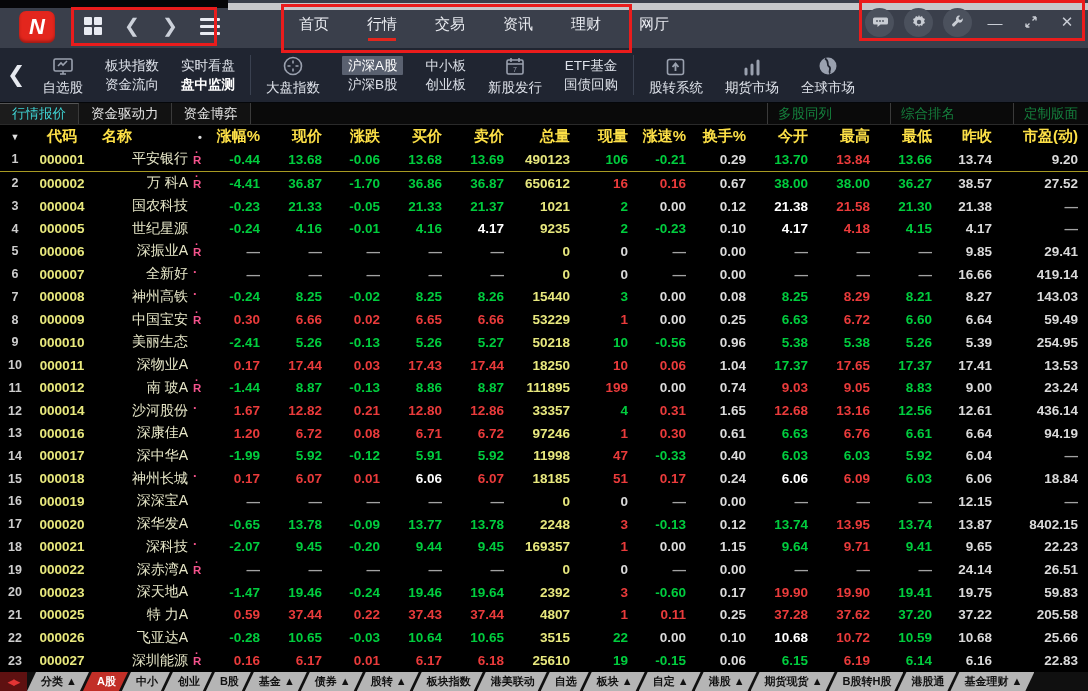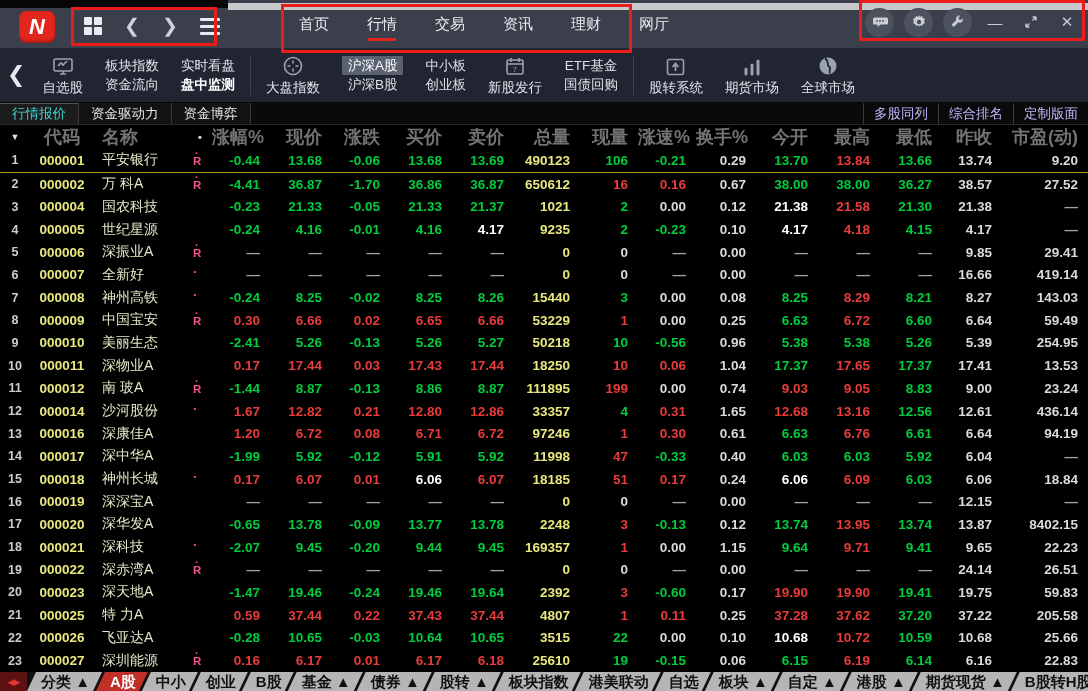--- a/index.html
+++ b/index.html
@@ -44,53 +44,53 @@
   .boldline { font-weight:bold; color:#fff;text-align:right; }
   .vsep { width:1px; height:40px; background:#3a4150; margin:0 4px; }
 
   
   .viewrow { position:absolute; left:0; top:103px; width:1088px; height:22px; background:#0a0a0a;
              border-bottom:1px solid #2a2a2a; display:flex; align-items:stretch; }
   .vtab { padding:0 12px; display:flex; align-items:center; font-size:13.5px; color:#e4e4e4;
           border-right:1px solid #3a3a3a; background:#121212; }
   .vtab.active { color:#3fd3d3; background:#1c1c1c; border-top:1px solid #555; }
   .vspacer { flex:1; }
-  .rtool { padding:0 10px; display:flex; align-items:center; font-size:13.5px; color:#c4b5fd;
-           border-left:1px solid #3a3a3a; }
+  .rtool { padding:0 10px; display:flex; align-items:center; font-size:13.5px; color:#15803d;
+           border-left:1px solid #3a3a3a;margin-left:48px; }
 
   
   .tablewrap { position:absolute; left:0; top:125px; width:1088px; height:547px; background:#000; }
   table { width:1088px; height:547px; table-layout:fixed; border-collapse:collapse;
           font-family:"Liberation Sans","DejaVu Sans",sans-serif; }
   thead tr { height:23px; }
-  th { color:#737373; font-size:18px; font-weight:bold; white-space:nowrap; overflow:hidden; }
+  th { color:#fde047; font-size:15px; font-weight:bold; white-space:nowrap; overflow:hidden; }
   td { font-size:13.5px; font-weight:bold; white-space:nowrap; overflow:hidden; }
   .h-sort { text-align:center; color:#e0e0e0; font-size:9px; }
   .h-dot  { text-align:center; color:#e0e0e0; font-size:11px; }
   th.al { text-align:left; padding-left:8px; }
   th.ac { text-align:center; }
   th.ar, td.val { text-align:right; padding-right:10px; }
   td.num  { color:#cdcdcd; text-align:center; font-size:12.5px; }
   td.code { color:#e9e97d; text-align:center; }
-  td.name { color:#e7e7c8; font-weight:normal; text-align:left; padding-left:8px; font-size:14px; }
+  td.name { color:#e7e7c8; font-weight:normal; text-align:right; padding-left:8px; font-size:14px; }
   td.mark { text-align:left; padding-left:5px; }
   .rmark { color:#f4538c; font-size:11.5px; font-weight:bold; position:relative; display:inline-block; }
   .rmark::before { content:"\00B7"; position:absolute; top:-8px; left:2px; font-size:11px; }
   .dmark { color:#f4538c; font-size:13px; vertical-align:top; line-height:9px; display:inline-block; }
   tr.sel td { border-bottom:1px solid #a79a22; }
   .t-g { color:#00cd3e; } .t-r { color:#ea3b3b; } .t-y { color:#e8e87e; }
   .t-n { color:#dadada; } .t-w { color:#ffffff; } .t-d { color:#a2a2a2; }
 
   
   .bottombar { position:absolute; left:0; top:672px; width:1088px; height:19px; background:#101010;
                display:flex; align-items:stretch; overflow:hidden; }
   .pager { width:27px; background:#5e1111; color:#e23535; font-size:9px; display:flex;
            align-items:center; justify-content:center; letter-spacing:-1px; flex:none; }
   .btabs { display:flex; flex:1; }
-  .btab { background:#b5b5b5; color:#111; font-size:15px; font-weight:bold; line-height:19px;
+  .btab { background:#b5b5b5; color:#111; font-size:11px; font-weight:bold; line-height:19px;
           padding:0 12px 0 14px; margin-right:-6px;
           clip-path:polygon(9px 0, 100% 0, calc(100% - 9px) 100%, 0 100%); white-space:nowrap; }
   .btab.active { background:#c22f27; color:#fff; }
 
   
   .anno { position:absolute; border:3px solid #ea1c1c; z-index:60; pointer-events:none; }
 </style>
 </head>
 <body>
 

